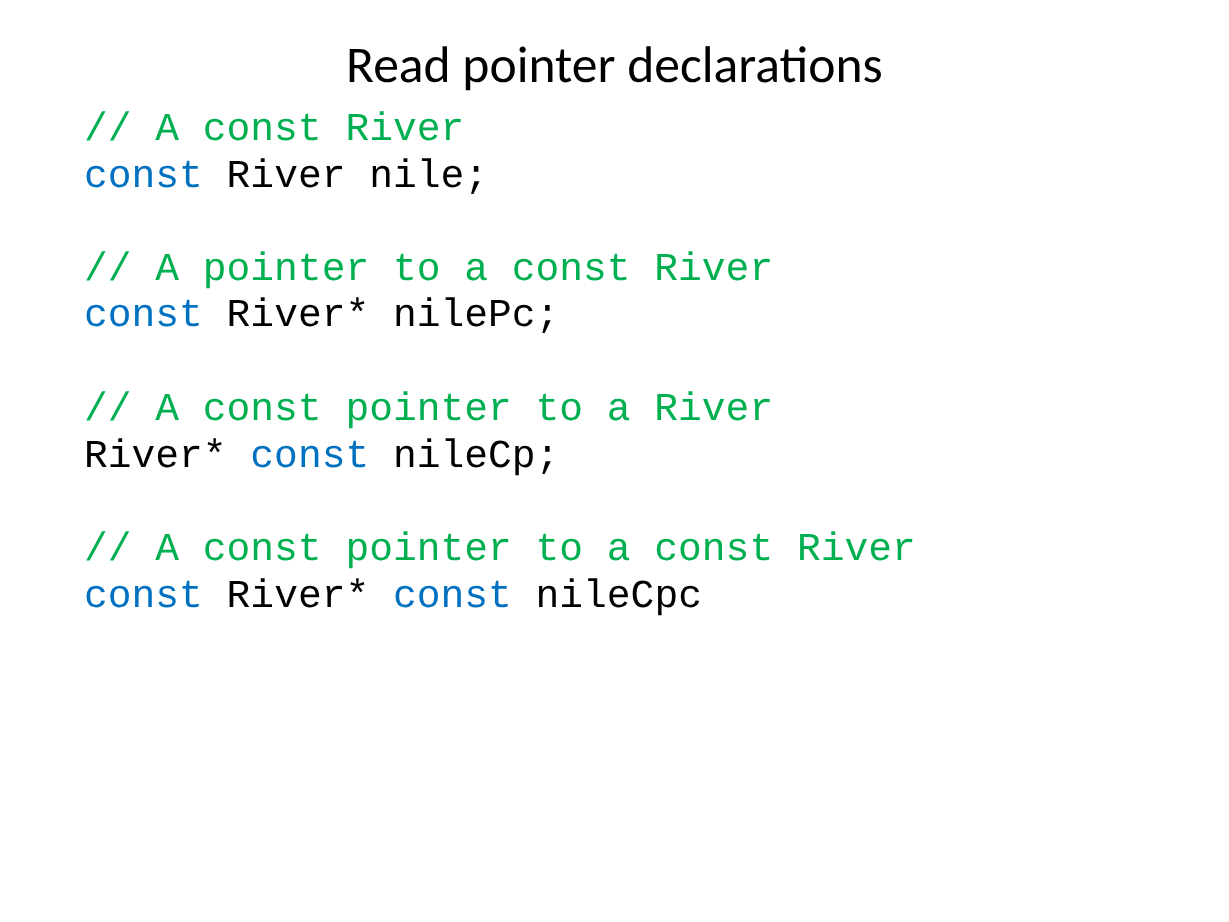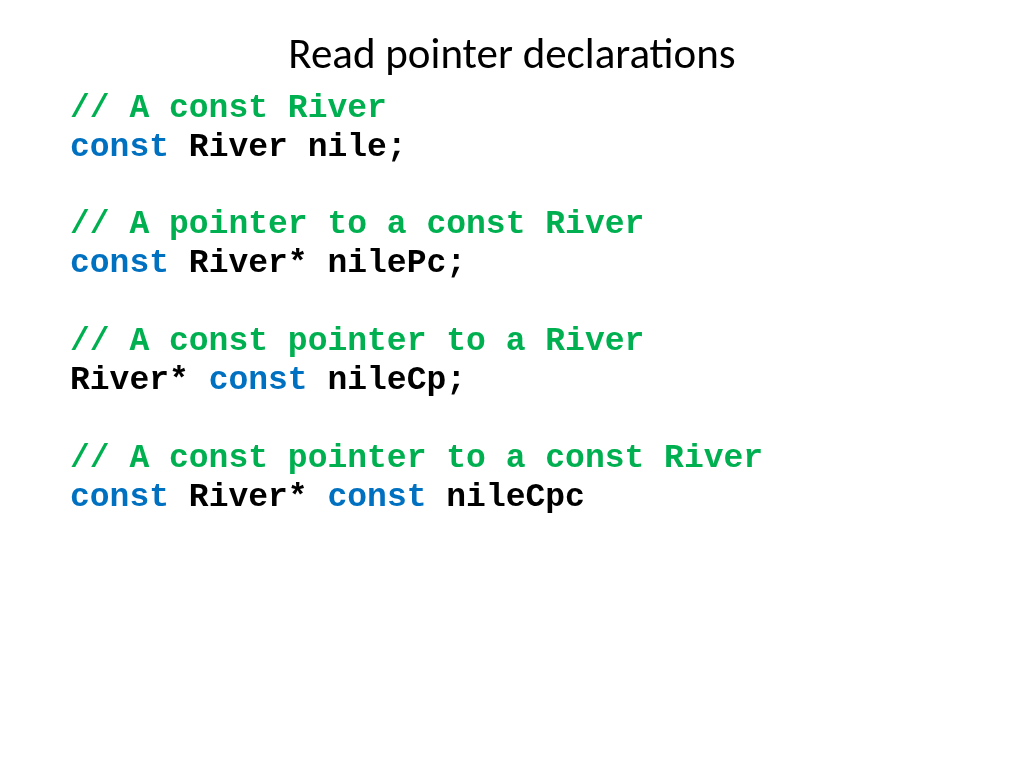--- a/index.html
+++ b/index.html
@@ -22,21 +22,21 @@
     font-size: 43px;
     color: #000000;
     line-height: 1.2;
     margin: 0 0 10px 0;
     font-weight: 400;
   }
   .code {
     font-family: Consolas, "Courier New", monospace;
     font-size: 33px;
     line-height: 1.18;
-    font-weight: bold;
+    font-weight: normal;
     white-space: pre;
     color: #000000;
   }
   .cmt { color: #00b050; }
   .kw  { color: #0070c0; }
 </style>
 </head>
 <body>
 
 <div class="slide">

